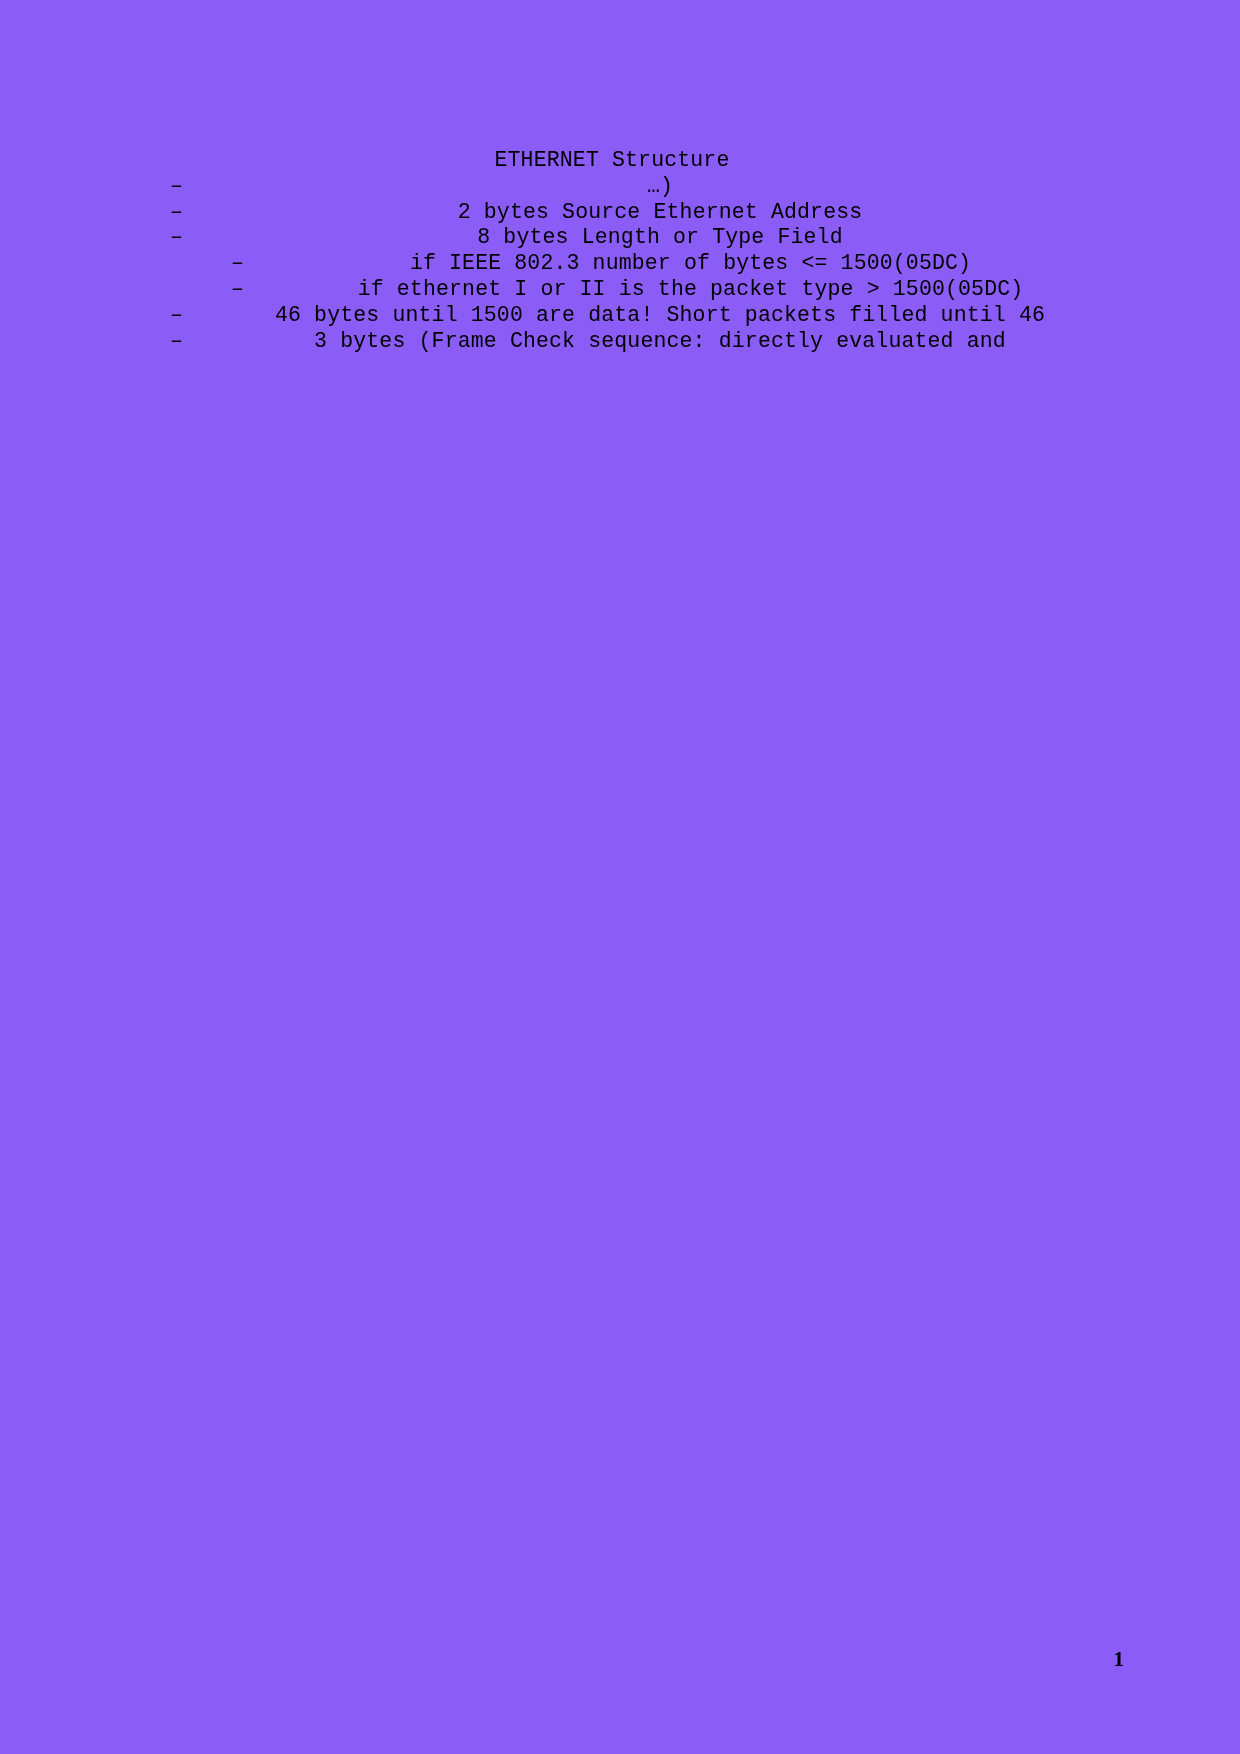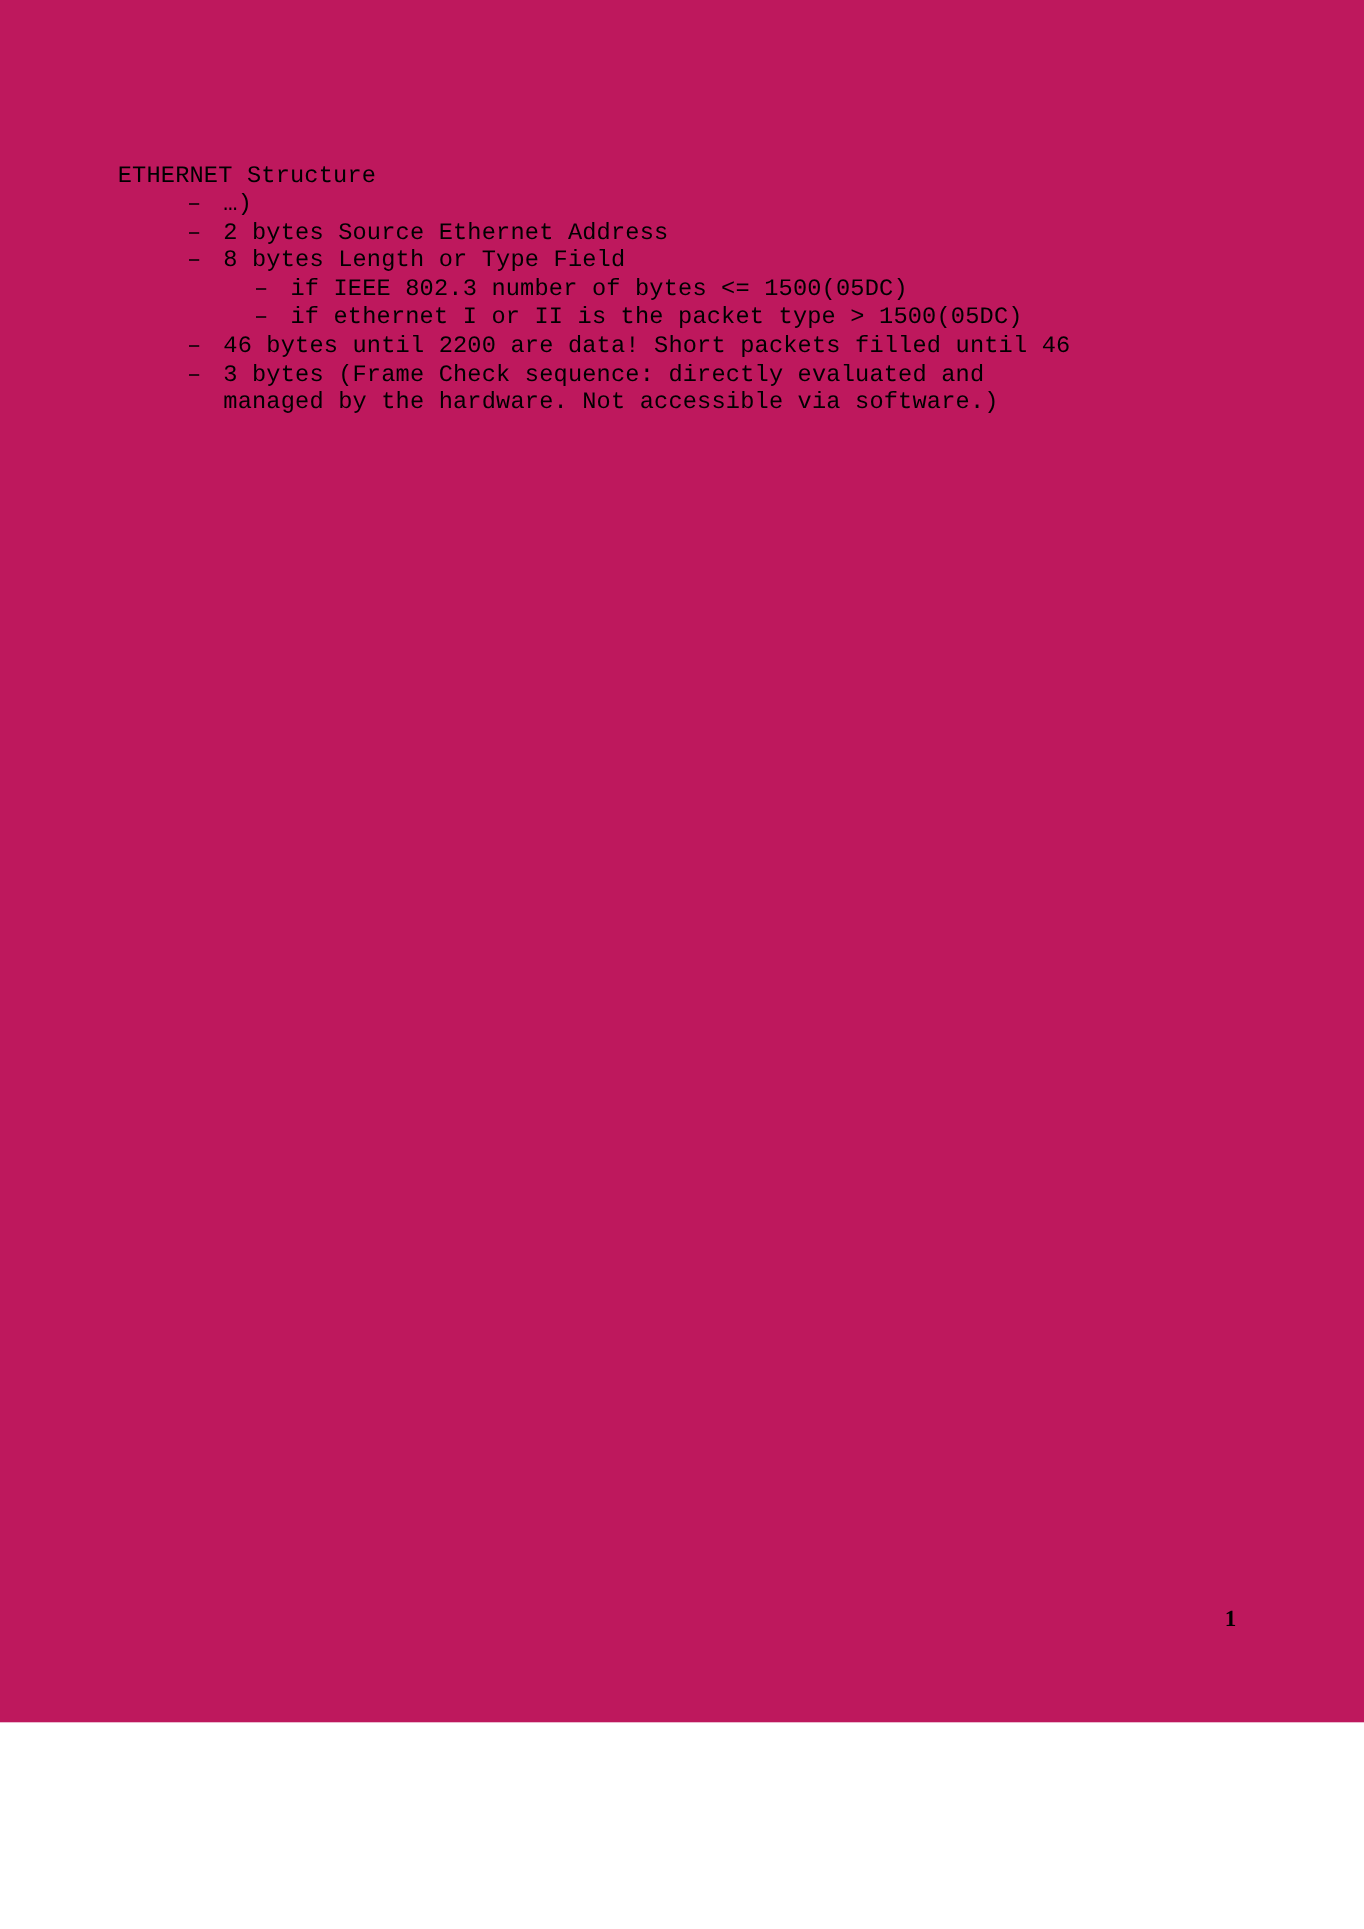--- a/index.html
+++ b/index.html
@@ -3,23 +3,24 @@
 <meta charset="utf-8">
 <style>
   html, body {
     margin: 0;
     padding: 0;
     background: #ffffff;
   }
   .page {
     position: relative;
     width: 1240px;
-    height: 1566px;
-    background: #be185d;
+    height: 1754px;
+    background: #8b5cf6;
     overflow: hidden;
+    text-align: center;
   }
   .content {
     position: absolute;
     left: 107px;
     top: 148px;
     width: 1010px;
     font-family: "Liberation Mono", "DejaVu Sans Mono", monospace;
     font-size: 21.5px;
     line-height: 25.8px;
     color: #000000;
@@ -107,27 +108,26 @@
           </li>
           <li class="bullet">
             <span class="dash">–</span>
             <span class="line">if ethernet I or II is the packet type &gt; 1500(05DC)</span>
           </li>
         </ul>
       </li>
 
       <li class="bullet">
         <span class="dash">–</span>
-        <span class="line">46 bytes until 2200 are data! Short packets filled until 46</span>
+        <span class="line">46 bytes until 1500 are data! Short packets filled until 46</span>
       </li>
 
       <li class="bullet">
         <span class="dash">–</span>
         <span class="line">3 bytes (Frame Check sequence: directly evaluated and</span>
-        <span class="line">managed by the hardware. Not accessible via software.)</span>
       </li>
 
     </ul>
   </div>
 
   <div class="pagenum">1</div>
 
 </div>
 
 </body></html>

